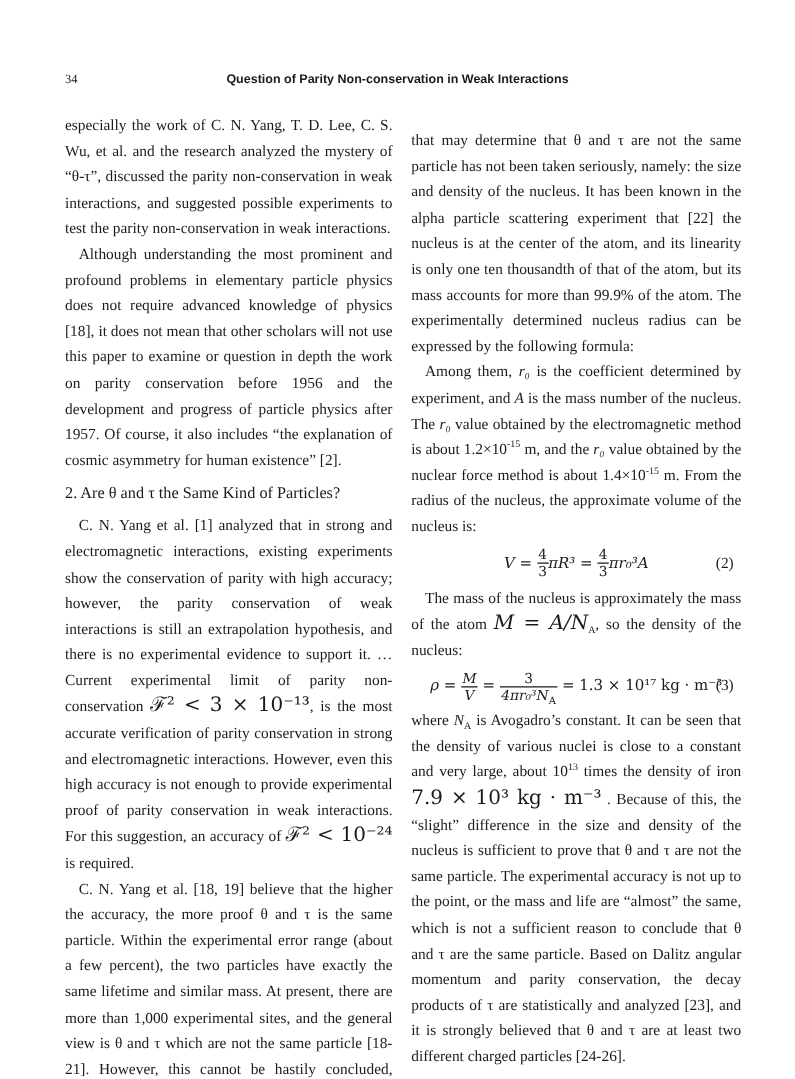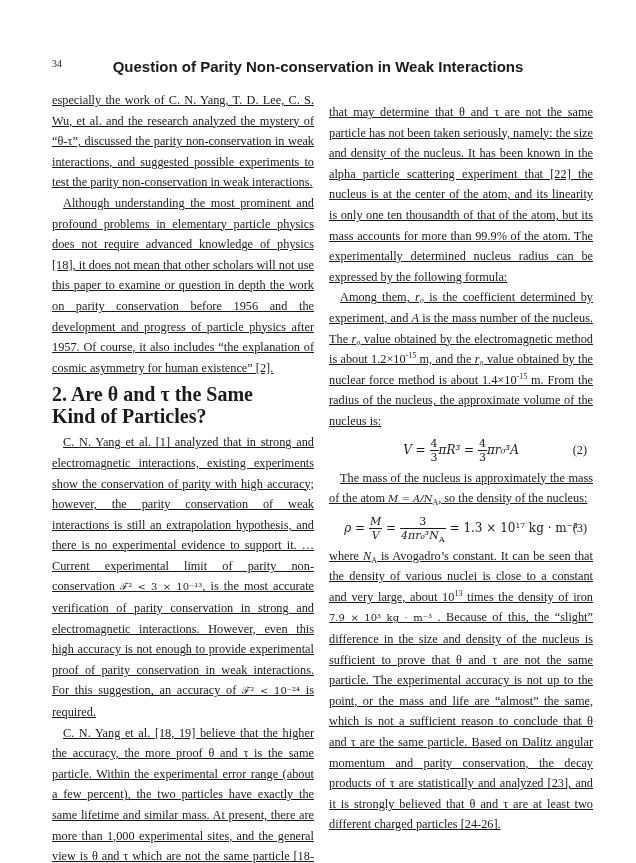--- a/index.html
+++ b/index.html
@@ -1,37 +1,37 @@
 <!DOCTYPE html>
 <html><head>
 <meta charset="utf-8">
 <style>
   html, body { margin: 0; padding: 0; background: #ffffff; }
   body { width: 636px; height: 863px; position: relative; overflow: hidden;
          font-family: "Liberation Serif", "DejaVu Serif", serif; color: #1a1a1a; }
   .header { position: absolute; top: 58px; left: 52px; width: 532px; height: 16px; }
   .page-num { position: absolute; left: 0; top: 0; font-size: 10px; font-family: "Liberation Serif", serif; text-align: right; }
   .running-title { position: absolute; left: 0; right: 0; top: 0; text-align: center;
-                   font-family: "Liberation Sans", sans-serif; font-weight: bold; font-size: 15px; }
+                   font-family: "Liberation Sans", sans-serif; font-weight: bold; font-size: 10px; }
   .col { position: absolute; top: 90px; width: 262px; font-size: 12.3px; line-height: 20.6px; text-align: justify; }
   .col-left { left: 52px; }
   .col-right { left: 329px; width: 264px; margin-top: 12px; }
-  p { margin: 0; text-decoration: underline; }
+  p { margin: 0; }
   p.indent { text-indent: 11px; }
-  h2 { margin: 5px 16px 5px 0; font-size: 20px; font-weight: bold; line-height: 22px; text-align: left; }
+  h2 { margin: 5px 16px 5px 0; font-size: 13px; font-weight: normal; line-height: 22px; text-align: left; }
   .eq { position: relative; text-align: center; height: 22px; line-height: 22px; font-family: "DejaVu Serif", serif; font-size: 12px; }
   .eq.tall { height: 36px; line-height: 36px; }
   .eq .num { position: absolute; right: 6px; top: 0; font-family: "Liberation Serif", serif; font-size: 12.3px; }
   .eq .body { display: inline-block; }
   .frac { display: inline-flex; flex-direction: column; vertical-align: middle; text-align: center; line-height: 13px; font-size: 11px; }
   .frac .n { border-bottom: 1px solid #1a1a1a; padding: 0 1px; }
   .frac .d { padding: 0 1px; }
   i.v { font-style: italic; }
   sup, sub { font-size: 8px; line-height: 0; }
-  .math { font-family: "DejaVu Serif", serif; font-size: 10px; }
+  .math { font-family: "DejaVu Serif", serif; font-size: 16px; }
 </style>
 </head>
 <body>
 
 <div class="header">
   <span class="page-num">34</span>
   <div class="running-title">Question of Parity Non-conservation in Weak Interactions</div>
 </div>
 
 <div class="col col-left">

